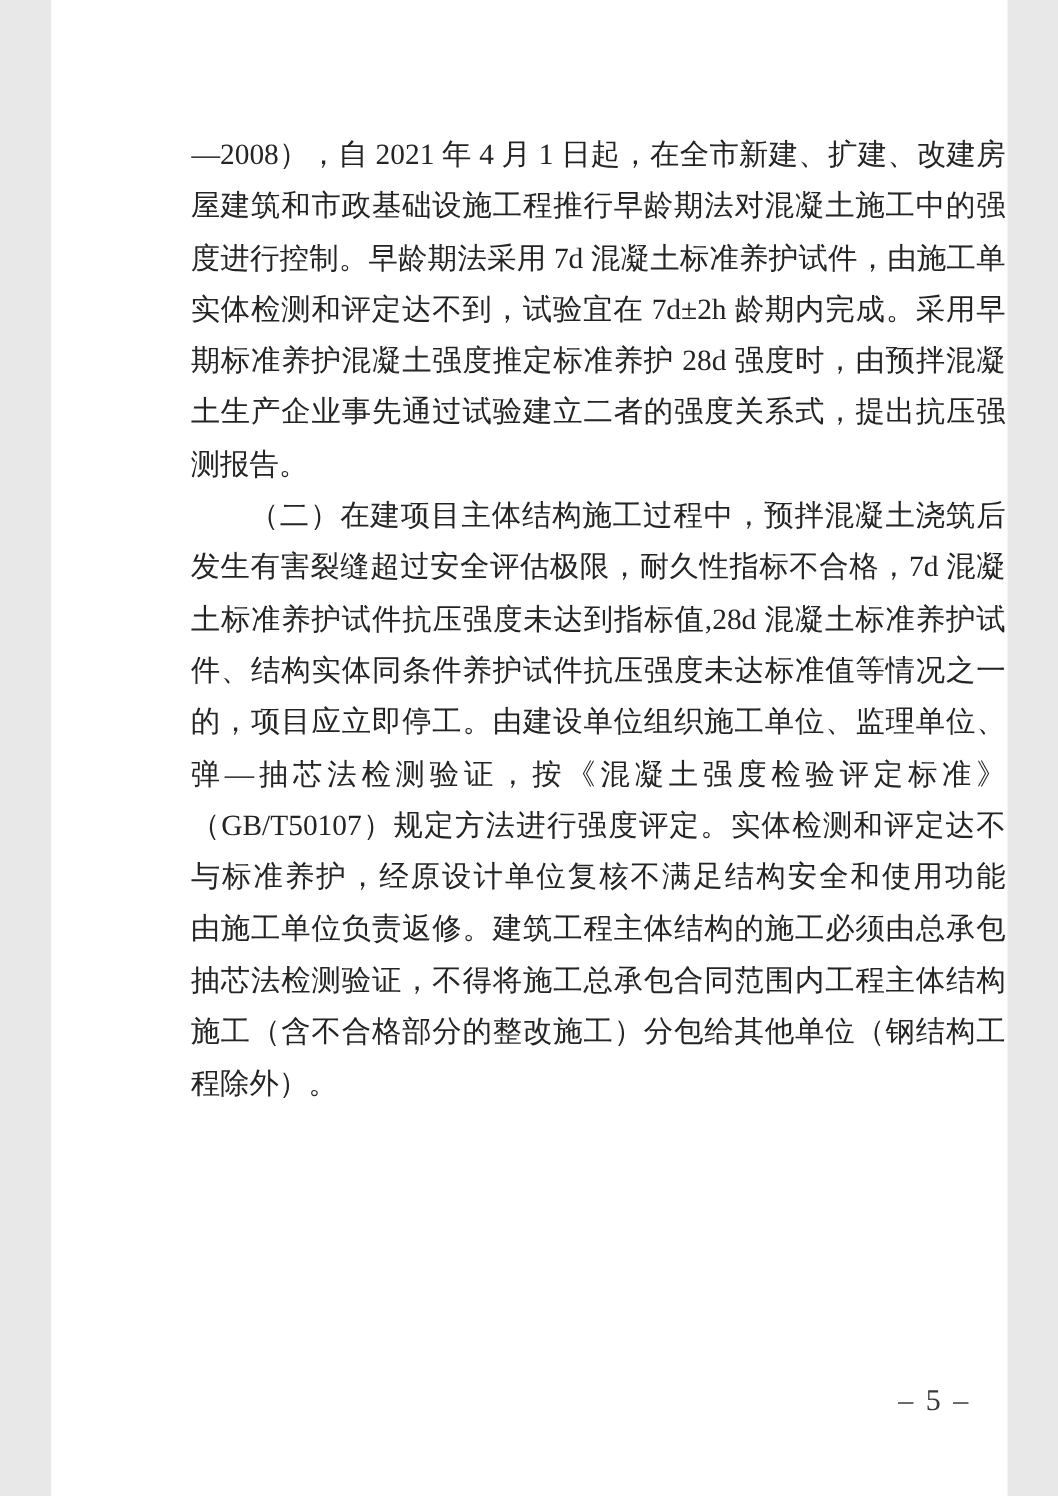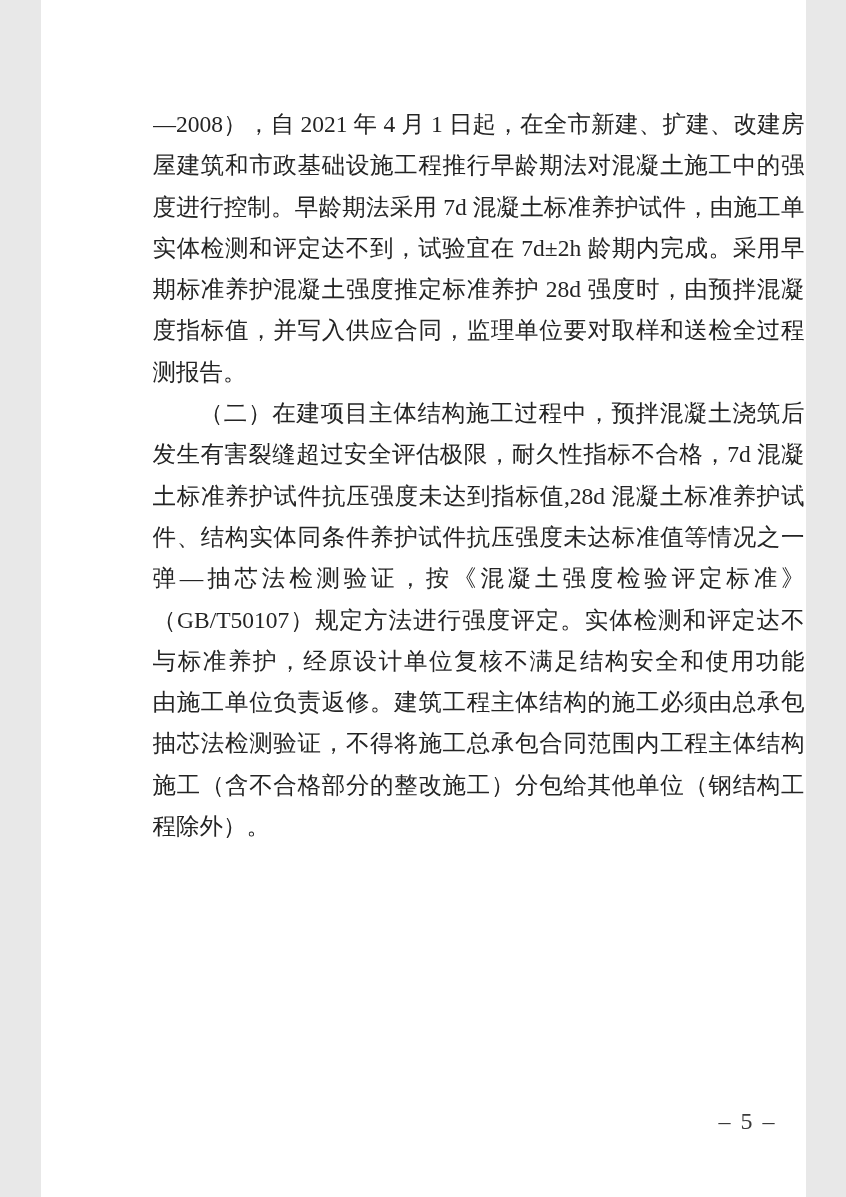--- a/index.html
+++ b/index.html
@@ -53,26 +53,27 @@
 </head>
 <body>
 
 <div class="page" style="background: rgb(255, 255, 255); color: rgb(36, 36, 36);">
   <div class="text-block">
       <div class="line fill">—2008），自 2021 年 4 月 1 日起，在全市新建、扩建、改建房</div>
       <div class="line fill">屋建筑和市政基础设施工程推行早龄期法对混凝土施工中的强</div>
       <div class="line fill">度进行控制。早龄期法采用 7d 混凝土标准养护试件，由施工单</div>
       <div class="line fill">实体检测和评定达不到，试验宜在 7d±2h 龄期内完成。采用早龄</div>
       <div class="line fill">期标准养护混凝土强度推定标准养护 28d 强度时，由预拌混凝</div>
-      <div class="line fill">度指标值，并写入供应合同，监理单位要对取样和送检全过程</div>
+      <div class="line fill">土生产企业事先通过试验建立二者的强度关系式，提出抗压强</div>
       <div class="line">测报告。</div>
       <div class="line fill indent">（二）在建项目主体结构施工过程中，预拌混凝土浇筑后</div>
       <div class="line fill">发生有害裂缝超过安全评估极限，耐久性指标不合格，7d 混凝</div>
       <div class="line fill">土标准养护试件抗压强度未达到指标值,28d 混凝土标准养护试</div>
       <div class="line fill">件、结构实体同条件养护试件抗压强度未达标准值等情况之一</div>
+      <div class="line fill">的，项目应立即停工。由建设单位组织施工单位、监理单位、</div>
       <div class="line fill">弹—抽芯法检测验证，按《混凝土强度检验评定标准》</div>
       <div class="line fill">（GB/T50107）规定方法进行强度评定。实体检测和评定达不到</div>
       <div class="line fill">与标准养护，经原设计单位复核不满足结构安全和使用功能的，</div>
       <div class="line fill">由施工单位负责返修。建筑工程主体结构的施工必须由总承包</div>
       <div class="line fill">抽芯法检测验证，不得将施工总承包合同范围内工程主体结构的</div>
       <div class="line fill">施工（含不合格部分的整改施工）分包给其他单位（钢结构工</div>
       <div class="line">程除外）。</div>
     </div>
   <div class="page-footer" style="color: rgb(58, 58, 58);">
     <span>– 5 –</span>

